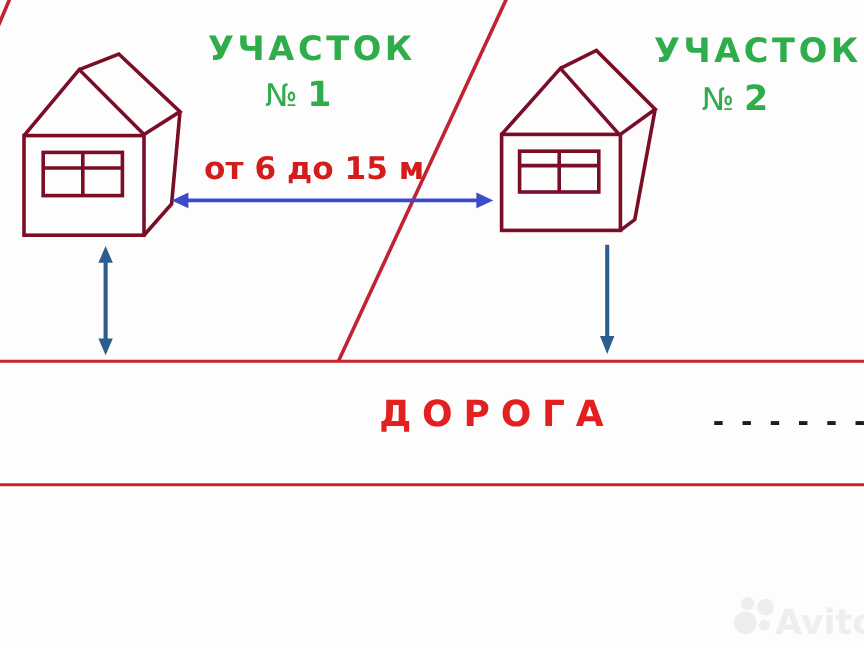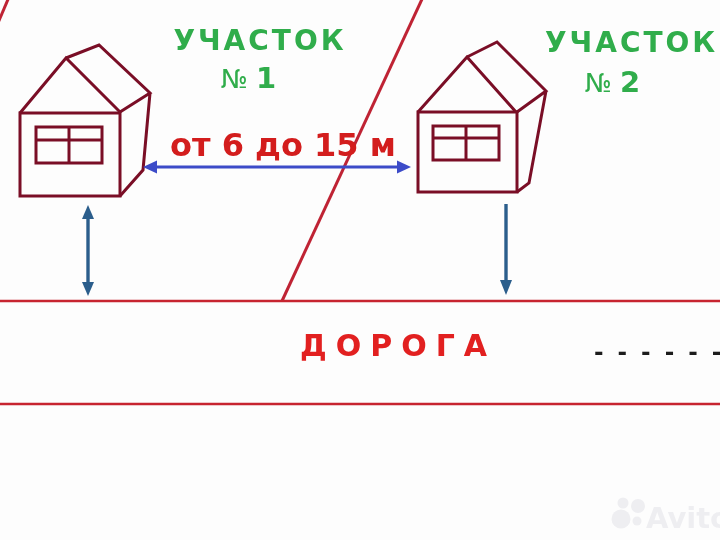--- a/index.html
+++ b/index.html
@@ -34,24 +34,24 @@
   
   .label{position:absolute;white-space:nowrap;}
   .plot-title{color:var(--plot-label);font-weight:700;font-size:28px;letter-spacing:3px;text-align:center;}
   .plot-title-1{left:170px;top:24px;width:180px;}
   .plot-title-2{left:545px;top:26px;width:165px;}
   .plot-number{color:var(--plot-label);font-size:26px;text-align:center;}
   .plot-number .sign{font-weight:500;}
   .plot-number .num{font-weight:800;font-size:29px;}
   .plot-number-1{left:170px;top:61px;width:157px;}
   .plot-number-2{left:545px;top:65px;width:135px;}
-  .distance-label{left:170px;top:126px;width:165px;text-align:right;color:var(--distance-text);font-weight:700;font-size:32px;}
+  .distance-label{left:170px;top:126px;width:165px;text-align:right;color:var(--distance-text);font-weight:700;font-size:26px;}
   .road-word{top:328px;color:var(--road-text);font-weight:700;font-size:30px;letter-spacing:9px;}
   .road-word-1{left:6px;}
-  .road-word-2{left:300px;}
+  .road-word-2{left:316px;}
   .road-dashes{left:594px;top:339px;color:var(--dots-text);font-weight:700;font-size:23px;letter-spacing:3px;}
   .wm-text{left:646px;top:501px;color:var(--watermark);font-weight:700;font-size:29px;letter-spacing:0px;}
 </style>
 </head>
 <body>
 
 <div class="scene">
 
   <svg viewBox="0 0 720 540" width="720" height="540">
 

